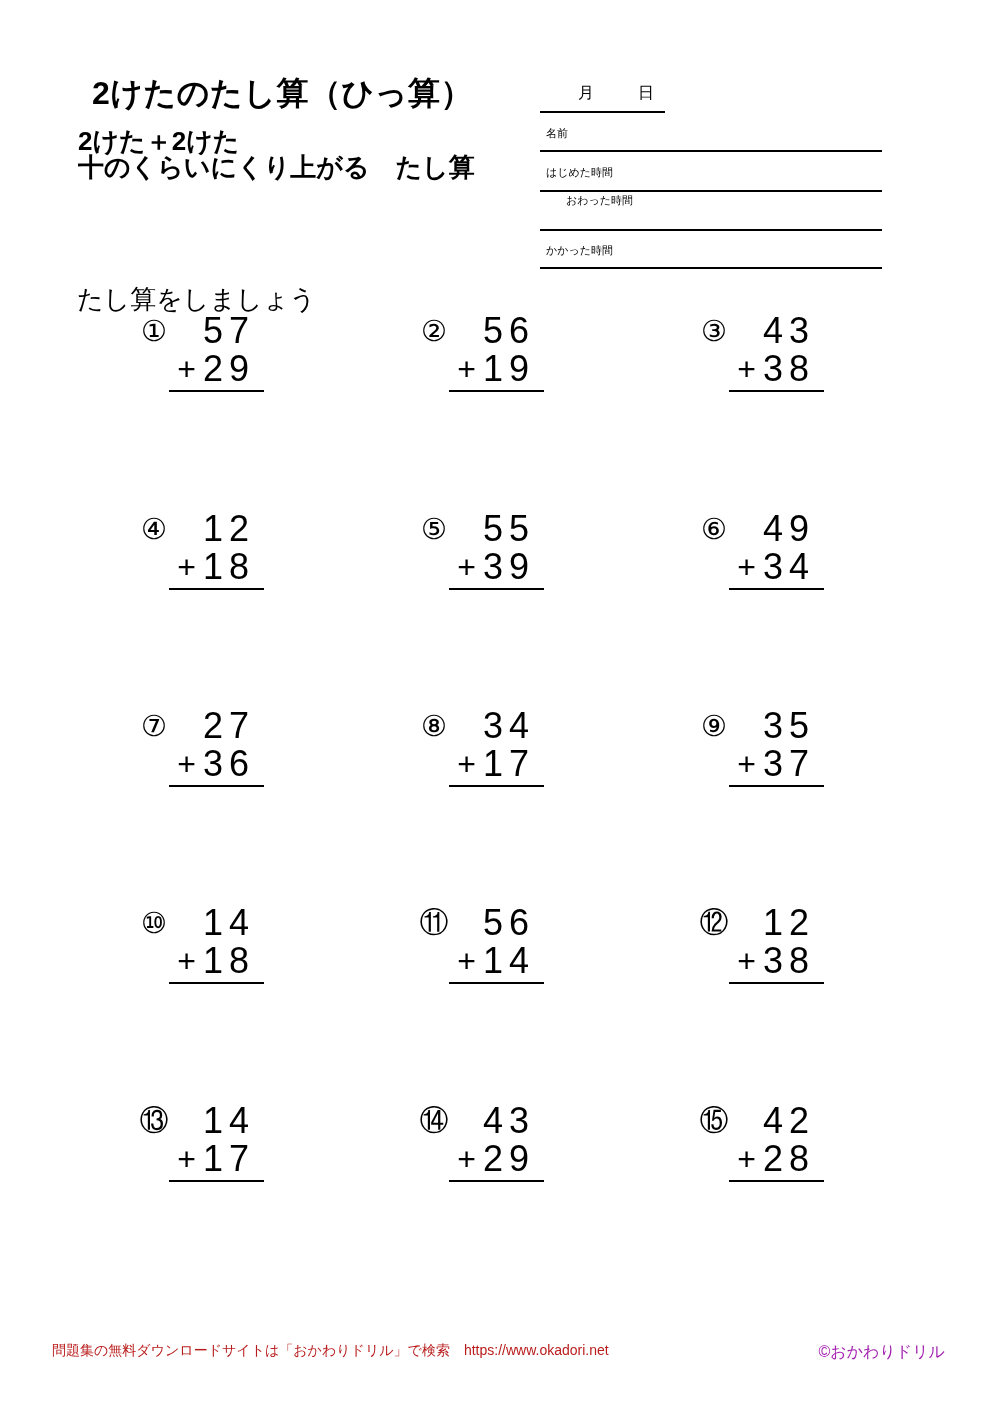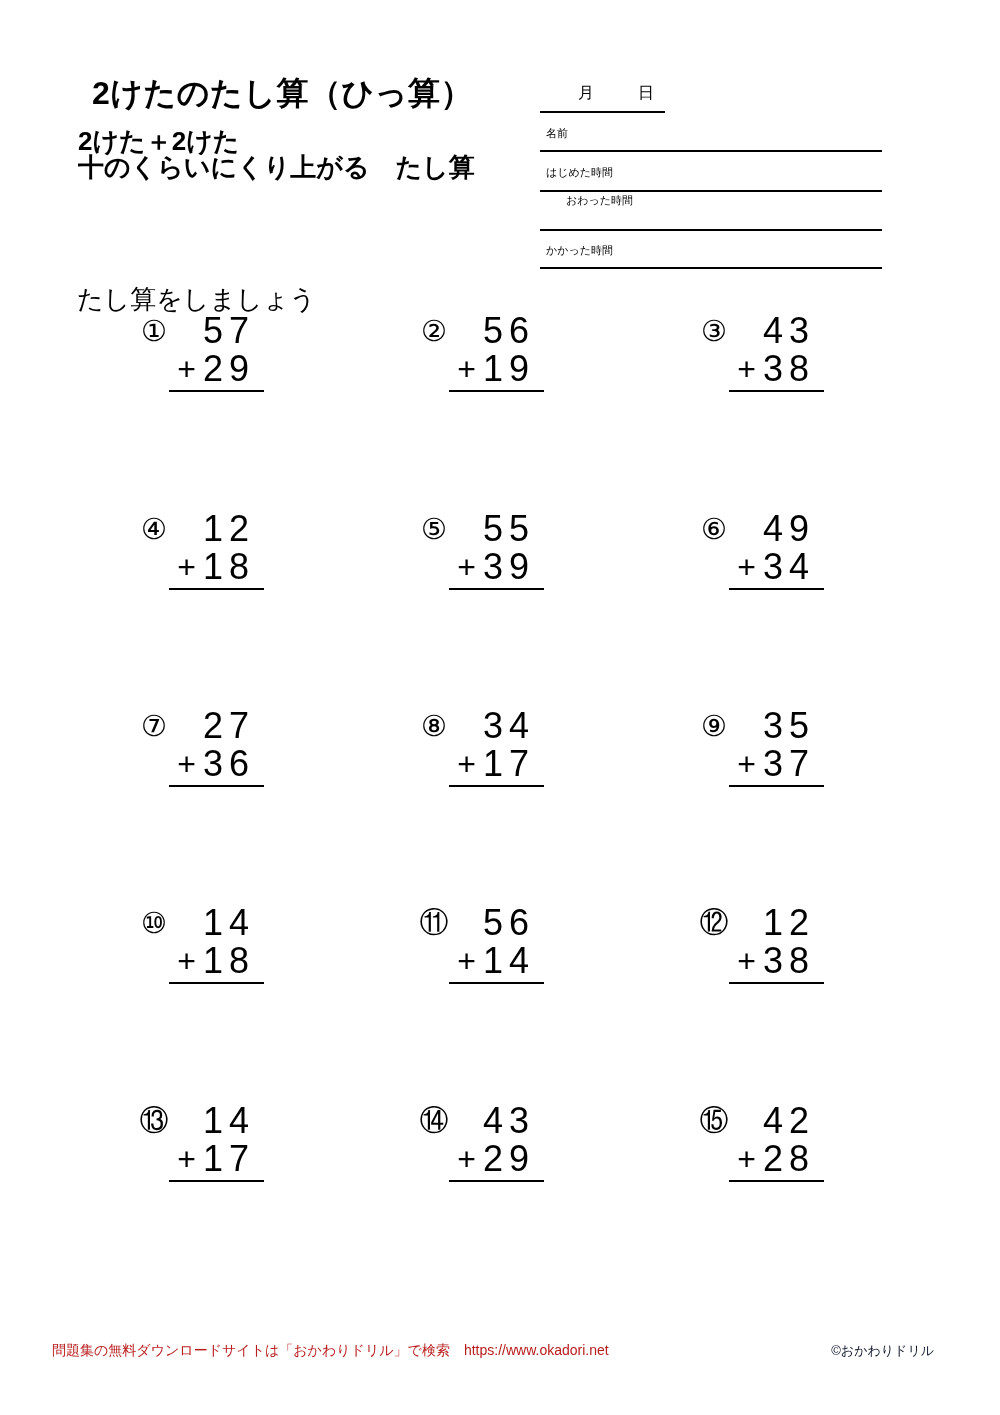--- a/index.html
+++ b/index.html
@@ -48,21 +48,21 @@
   .cell {
     width: 26px; height: 38px; display: flex; align-items: center; justify-content: center;
     font-size: 36px; font-weight: 400;
     font-family: "Liberation Sans", "DejaVu Sans", sans-serif;
   }
   .cell.plus { width: 27px; font-size: 32px; font-weight: 300; }
   .ansline { position: absolute; left: 27px; top: 74px; width: 95px; height: 2px; background: #000; }
 
   
   .footer-left  { left: 52px; top: 1342px; font-size: 14px; color: #b91c1c; }
-  .footer-right { right: 66px; top: 1342px; font-size: 13px; color: #0f172a; }
+  .footer-right { right: 55px; top: 1342px; font-size: 16px; color: #a21caf; }
 </style>
 </head>
 <body>
 
 <div class="abs title">2けたのたし算（ひっ算）</div>
 <div class="abs subtitle1">2けた＋2けた</div>
 <div class="abs subtitle2">十のくらいにくり上がる　たし算</div>
 <div class="abs instruction">たし算をしましょう</div>
 
 <span class="abs month-lbl fld-label">月</span>

